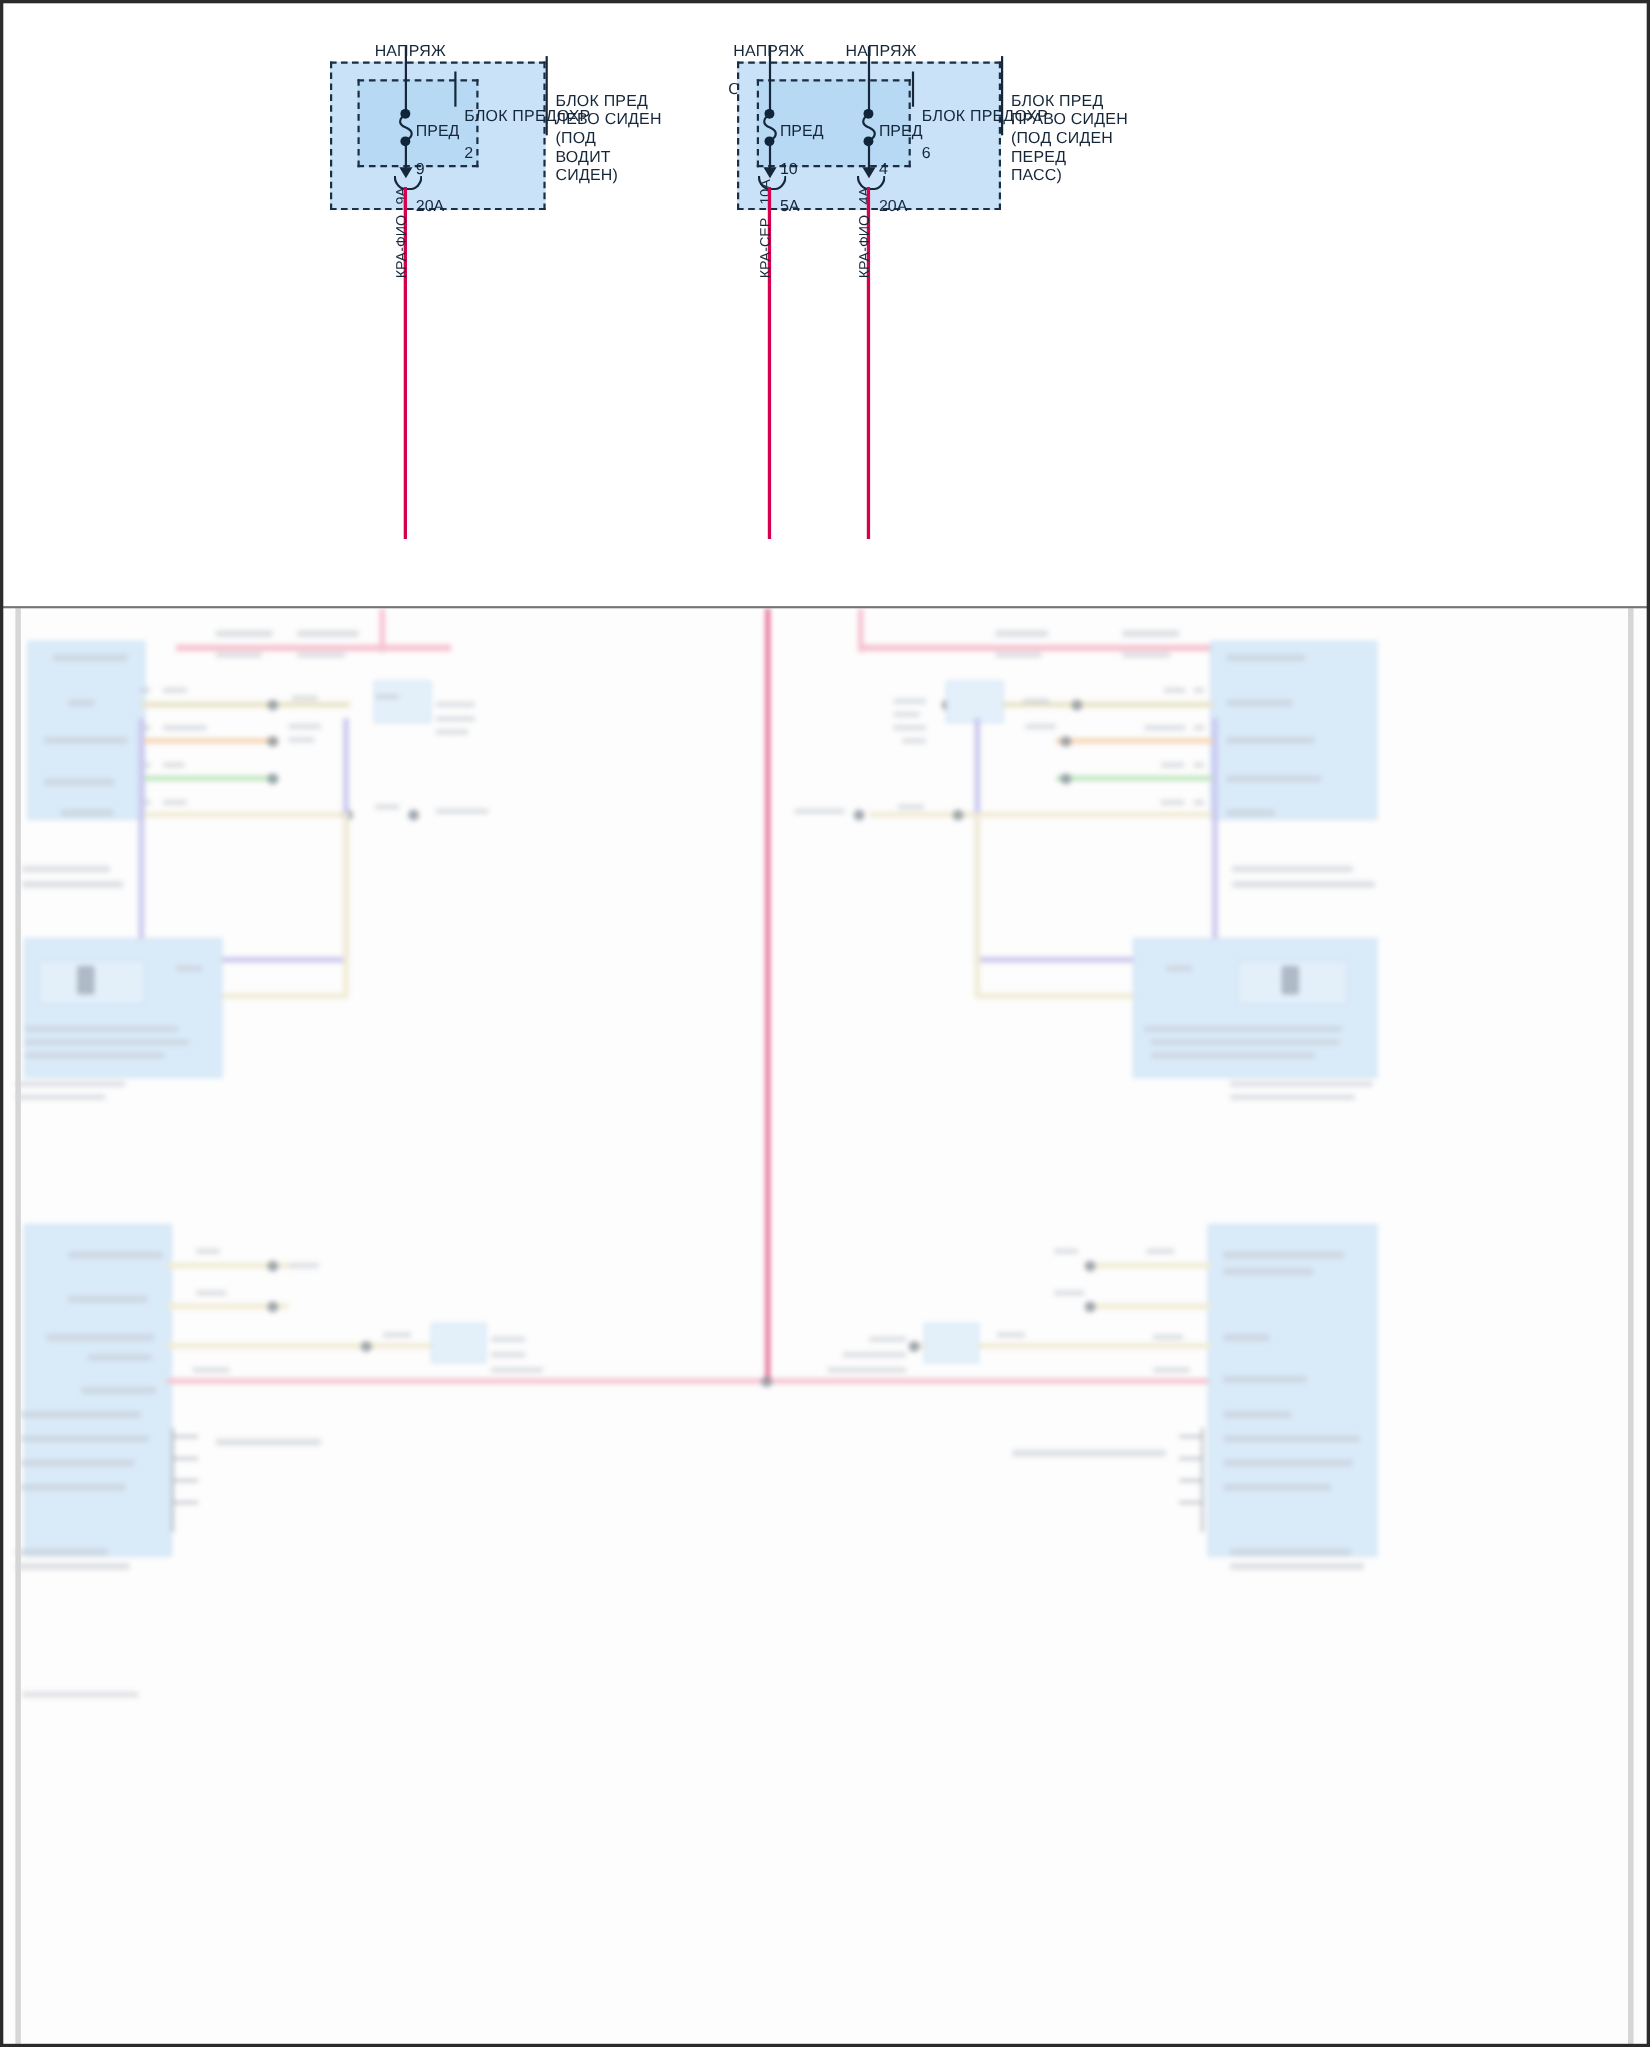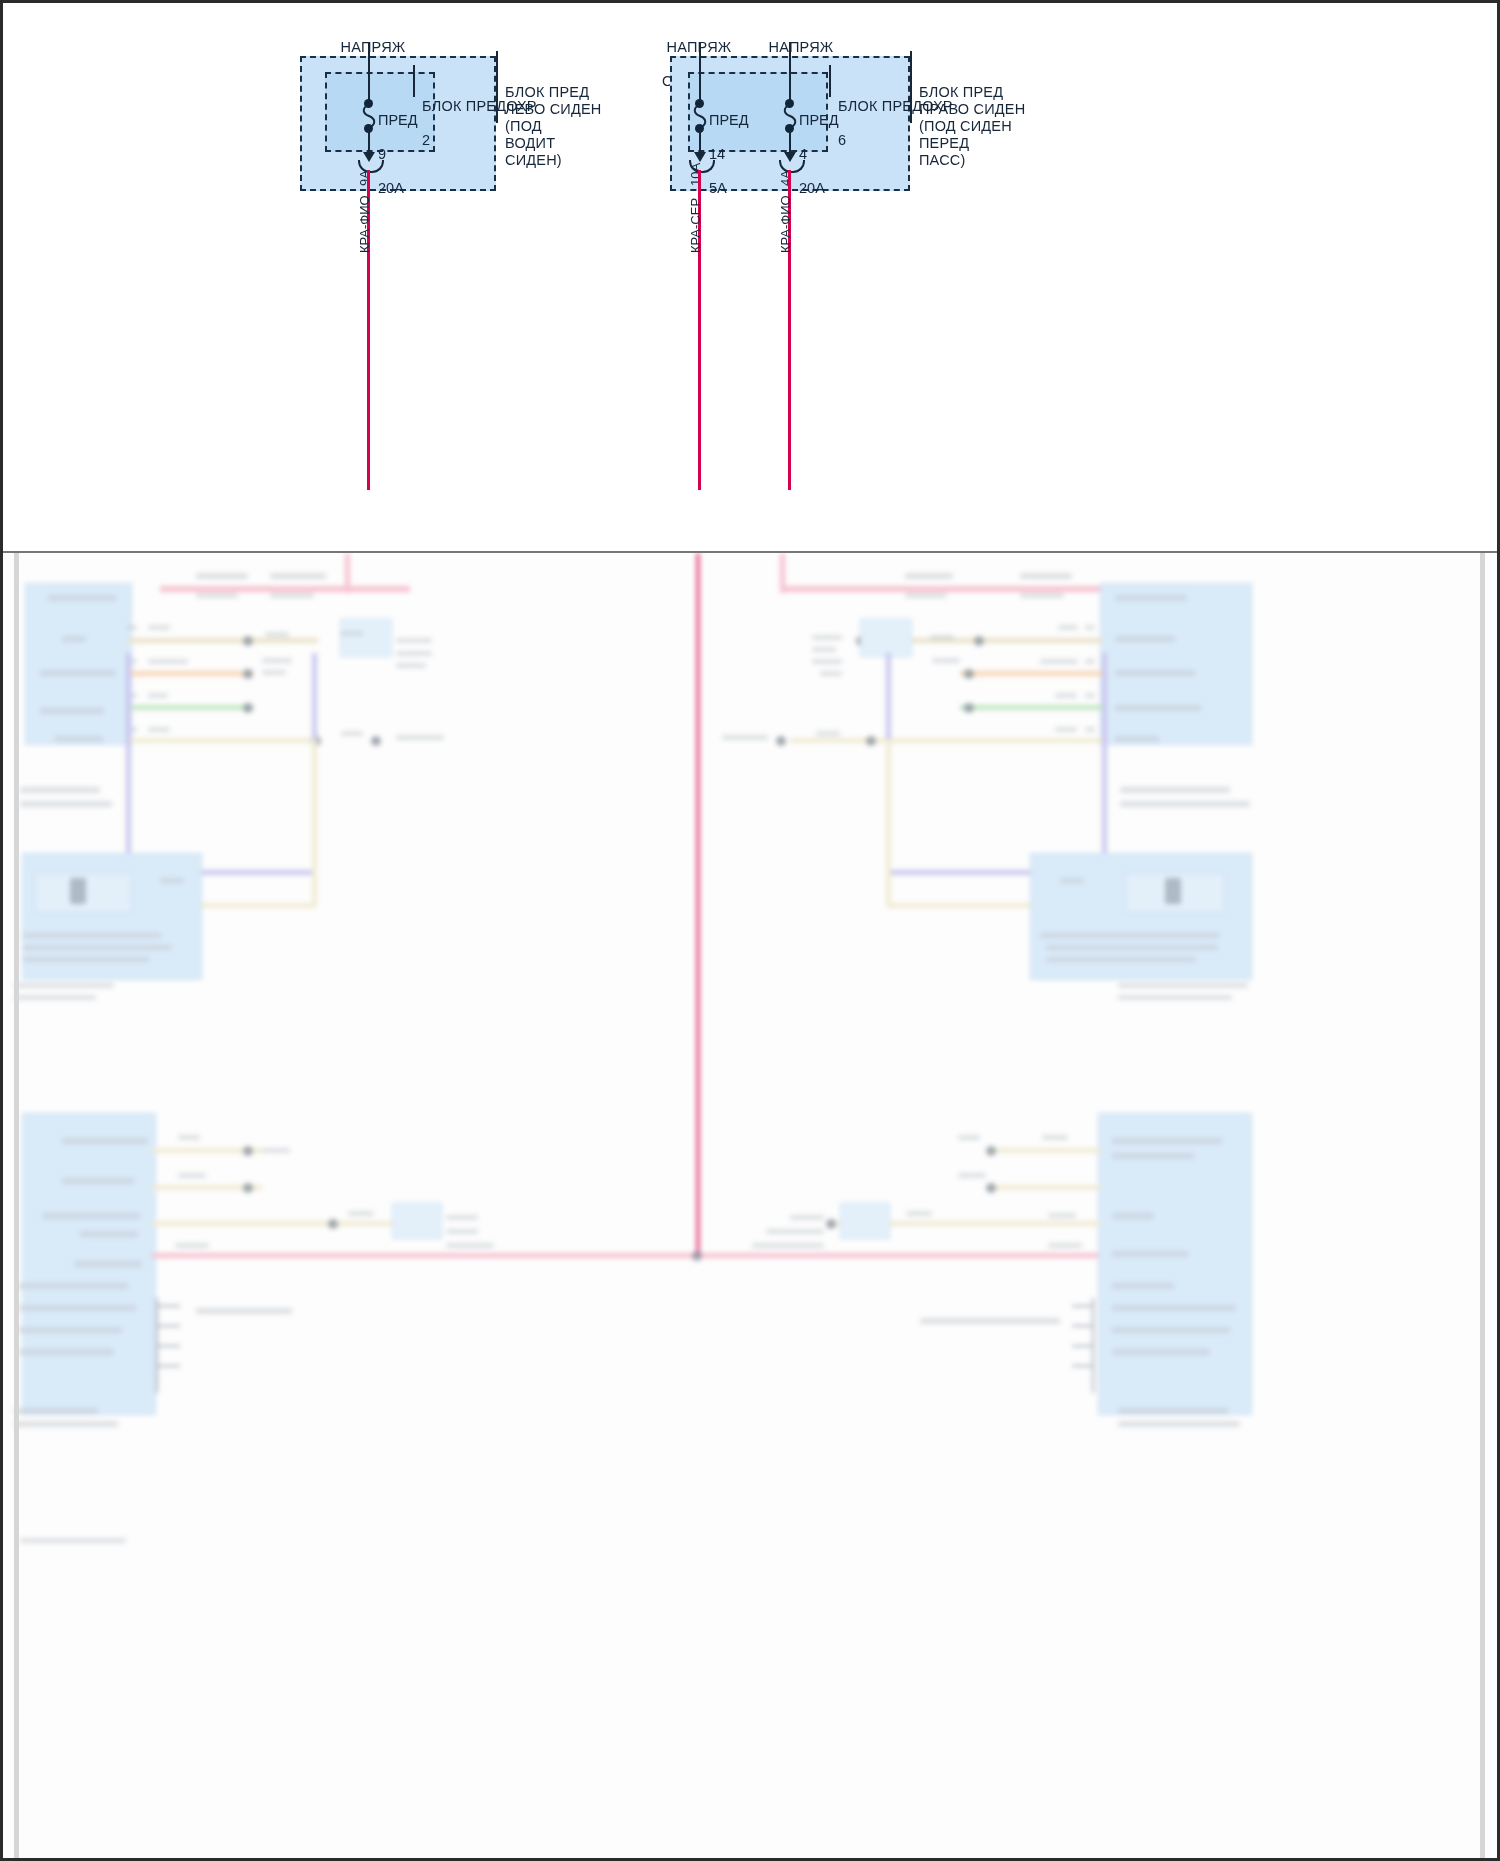--- a/index.html
+++ b/index.html
@@ -164,21 +164,21 @@
     <svg class="fuse-coil" style="left:691px;top:103px;" width="18" height="26">
       <path d="M9 1 C 2 5, 2 10, 9 13 C 16 16, 16 21, 9 25" stroke="#16273a" stroke-width="2" fill="none"></path>
     </svg>
     <div class="node" style="left:695px;top:124px;"></div>
     <div class="wire-dark" style="left:699px;top:130px;height:26px;"></div>
     <div class="arrow" style="left:694px;top:152px;"></div>
     <div class="cup" style="left:689px;top:160px;"></div>
 
     <div class="fuse-text" style="left:709px;top:95px;">
       <span>ПРЕД</span><br>
-      <span>14</span><br>
+      <span>10</span><br>
       <span>5A</span>
     </div>
 
     <div class="vtext" style="left:688px;top:186px;">10A</div>
     <div class="wire-red" style="left:698px;top:170px;height:320px;"></div>
     <div class="vtext" style="left:688px;top:253px;">КРА-СЕР</div>
 
     <div class="wire-dark" style="left:789px;top:42px;height:62px;"></div>
     <div class="node" style="left:785px;top:99px;"></div>
     <svg class="fuse-coil" style="left:781px;top:103px;" width="18" height="26">

